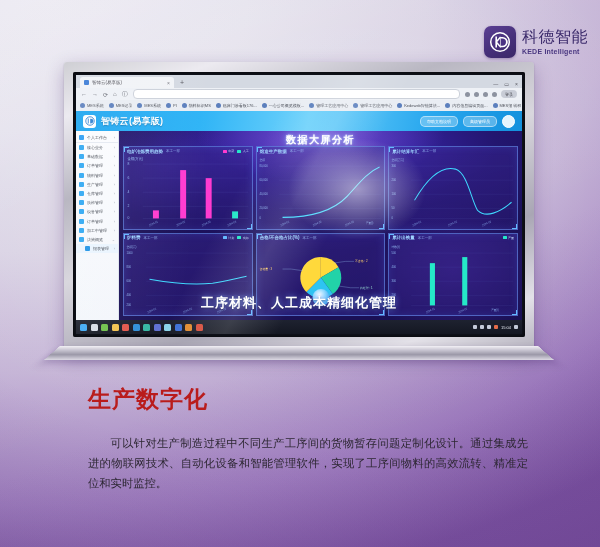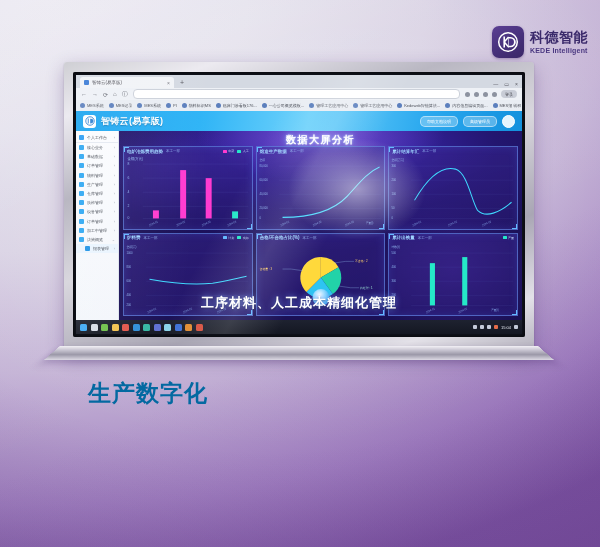--- a/index.html
+++ b/index.html
@@ -35,21 +35,21 @@
   .brand-mark{
     width:32px;height:32px;border-radius:7px;
     background:linear-gradient(150deg,#5b3f93 0%,#46307a 55%,#3a2767 100%);
     display:flex;align-items:center;justify-content:center;
     box-shadow:0 1px 3px rgba(60,30,100,.35);
     position:relative;
   }
   .brand-mark svg{display:block;}
   .brand-text{display:flex;flex-direction:column;line-height:1;}
   .brand-cn{
-    font-size:14px;font-weight:bold;color:#3b2a6b;letter-spacing:.5px;
+    font-size:16px;font-weight:normal;color:#3b2a6b;letter-spacing:.5px;
   }
   .brand-en{
     font-size:7px;font-weight:bold;color:#4a3780;letter-spacing:.2px;margin-top:3px;
   }
 
   
   .monitor{
     position:absolute; left:64px; top:62px; width:470px; height:290px;
     z-index:20;
   }
@@ -234,21 +234,21 @@
   .tb-sm{width:4px;height:4px;border-radius:1px;background:#c4cada;}
   .tb-clock{font-size:4px;color:#e4e8f2;}
 
   
   .copy{position:absolute;left:0;right:0;top:375px;z-index:30;padding:0 72px 0 88px;}
   .head1{
     font-size:22px;color:#1d1d23;letter-spacing:1px;line-height:1.25;
     font-family:"Liberation Sans","DejaVu Sans",sans-serif;
   }
   .head2{
-    font-size:23px;font-weight:bold;color:#0369a1;letter-spacing:1px;line-height:1.3;margin-top:4px;
+    font-size:23px;font-weight:bold;color:#b91c1c;letter-spacing:1px;line-height:1.3;margin-top:10px;
   }
   .para{
     margin-top:18px;font-size:11.3px;line-height:1.78;color:#2d2733;text-align:justify;
     text-indent:2em;
   }
 </style>
 </head>
 <body>
 
 <div id="stage">
@@ -707,15 +707,16 @@
         </div>
 
         <div class="glare"></div>
       </div>
     </div>
     <div class="lip"></div>
   </div>
 
   <div class="copy">
     <div class="head2">生产数字化</div>
+    <div class="para">可以针对生产制造过程中不同生产工序间的货物暂存问题定制化设计。通过集成先进的物联网技术、自动化设备和智能管理软件，实现了工序间物料的高效流转、精准定位和实时监控。</div>
   </div>
 
 </div>
 
 </body></html>

